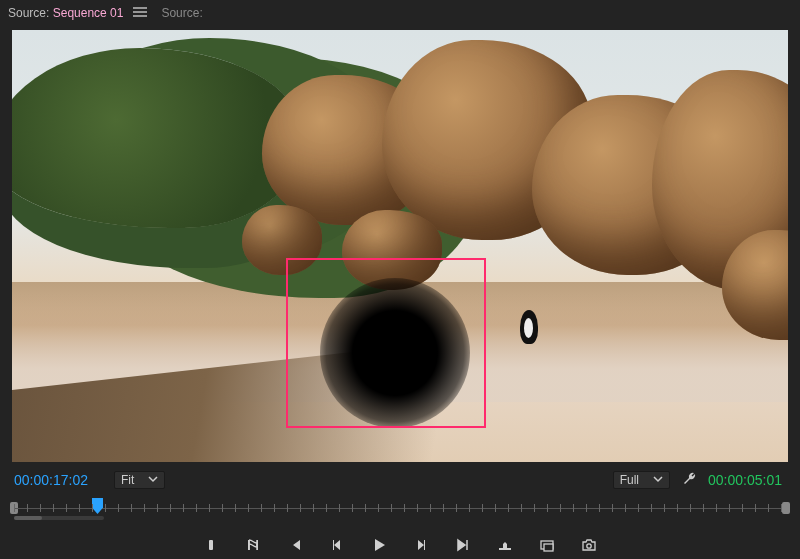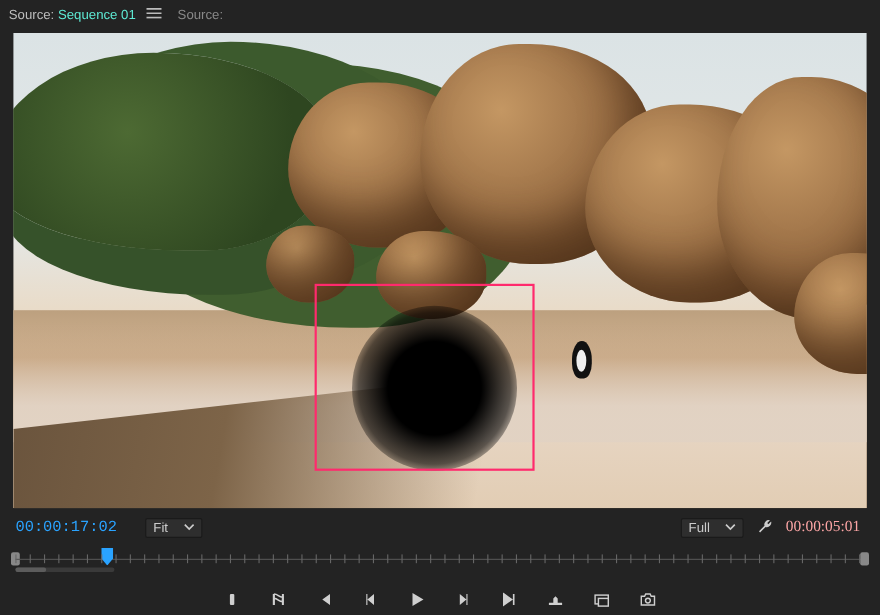--- a/index.html
+++ b/index.html
@@ -1,18 +1,18 @@
 <!DOCTYPE html>
 <html><head>
 <meta charset="utf-8">
 <style>
   html,body{margin:0;padding:0;width:800px;height:559px;background:#232323;font-family:"Segoe UI",Arial,sans-serif;color:#d0d0d0;font-size:12px;overflow:hidden}
   .panel{position:absolute;inset:0;background:#232323}
   .header{height:22px;display:flex;align-items:center;padding:2px 8px 0 8px;background:#232323;color:#bdbdbd;font-size:12px}
-  .header .active{color:#5eead4}
+  .header .active{color:#f9a8d4}
   .header .menu-icon{margin-left:10px;margin-right:14px;display:inline-block}
   .header .source{color:#888}
   .monitor{margin:6px 12px 0 12px;background:#000;width:776px;height:432px;position:relative;overflow:hidden}
   .sky{position:absolute;inset:0;background:linear-gradient(#dbe3e5,#e4e8e8 40%,#ead9c2 62%,#d9b68f 75%,#c9a074 100%)}
   .bush{position:absolute;left:-20px;top:18px;width:310px;height:180px;background:radial-gradient(circle at 40% 40%,#4d6a33,#2e4620 70%);border-radius:50% 55% 40% 60%/60% 50% 50% 40%;box-shadow:20px 30px 0 10px #36522a,70px 10px 0 20px #3c5a2d,150px 40px 0 30px #405e2f}
   .sand{position:absolute;left:0;right:0;bottom:0;height:180px;background:linear-gradient(#bca07f 0%,#d4b592 25%,#e7d6c4 55%,#e2cdb4 100%)}
   .wet{position:absolute;left:0;right:0;bottom:60px;height:110px;background:linear-gradient(rgba(210,190,170,.0),rgba(190,160,130,.4) 30%,rgba(225,210,195,.9) 70%);}
   .shadow{position:absolute;left:0;bottom:0;width:780px;height:120px;background:linear-gradient(100deg,#6a543d 0%,#7d6448 25%,rgba(0,0,0,0) 55%);clip-path:polygon(0 40%,55% 0,55% 100%,0 100%)}
   .rock{position:absolute;background:radial-gradient(circle at 35% 30%,#c49763,#8a5f39 70%,#5e3f25);border-radius:45% 55% 50% 50%/55% 45% 50% 50%;box-shadow:inset -20px -30px 40px rgba(60,35,15,.6)}
   .r1{left:250px;top:45px;width:170px;height:150px}
@@ -21,28 +21,28 @@
   .r4{left:640px;top:40px;width:180px;height:220px}
   .r5{left:330px;top:180px;width:100px;height:80px}
   .r6{left:230px;top:175px;width:80px;height:70px}
   .r7{left:710px;top:200px;width:120px;height:110px}
   .mask-box{position:absolute;left:274px;top:228px;width:200px;height:170px;border:2px solid #ff2a6d;box-sizing:border-box}
   .blur-dot{position:absolute;left:308px;top:248px;width:150px;height:150px;border-radius:50%;background:radial-gradient(circle,#000 0%,#000 40%,rgba(0,0,0,.6) 65%,rgba(0,0,0,0) 78%)}
   .penguin{position:absolute;left:508px;top:280px;width:18px;height:34px}
   .penguin .body{position:absolute;inset:0;background:#111;border-radius:50% 50% 40% 40%}
   .penguin .belly{position:absolute;left:4px;top:8px;width:9px;height:20px;background:#eee;border-radius:50%}
   .info-bar{display:flex;align-items:center;padding:6px 14px 2px 14px;height:24px}
-  .tc-left{color:#2aa3ff;font-family:Liberation Mono, monospace;font-size:14px}
+  .tc-left{color:#2aa3ff;font-family:Liberation Sans, sans-serif;font-size:14px}
   .fit-dd{margin-left:26px;display:flex;align-items:center;background:#2e2e2e;border:1px solid #1a1a1a;border-radius:2px;padding:1px 6px;color:#ccc;cursor:pointer}
   .fit-dd .chev{margin-left:14px}
   .spacer{flex:1}
   .full-dd{display:flex;align-items:center;background:#2e2e2e;border:1px solid #1a1a1a;border-radius:2px;padding:1px 6px;color:#ccc;cursor:pointer;margin-right:12px}
   .full-dd .chev{margin-left:14px}
   .wrench{margin-right:10px;color:#ccc}
-  .tc-right{color:#fca5a5;font-family:Liberation Serif, serif;font-size:14px;margin-right:4px}
+  .tc-right{color:#22c55e;font-family:Liberation Sans, sans-serif;font-size:14px;margin-right:4px}
   .ruler{position:relative;margin:4px 14px 0 14px;height:26px}
   .ruler-line{position:absolute;left:0;right:0;top:10px;height:1px;background:#555}
   .ruler .tick{position:absolute;top:6px;width:1px;height:8px;background:#666}
   .ruler .playhead{position:absolute;top:0;width:11px;height:16px;background:#2aa3ff;left:78px;clip-path:polygon(0 0,100% 0,100% 60%,50% 100%,0 60%)}
   .ruler .cap{position:absolute;top:4px;width:8px;height:12px;background:#888;border-radius:2px}
   .ruler .cap.left{left:-4px}
   .ruler .cap.right{right:-4px}
   .ruler .scrub{position:absolute;left:0;top:18px;width:90px;height:4px;background:#3a3a3a;border-radius:2px}
   .ruler .scrub::after{content:"";position:absolute;left:0;top:0;height:4px;width:28px;background:#5c5c5c;border-radius:2px}
   .transport{display:flex;align-items:center;justify-content:center;gap:22px;margin-top:6px;height:30px}

